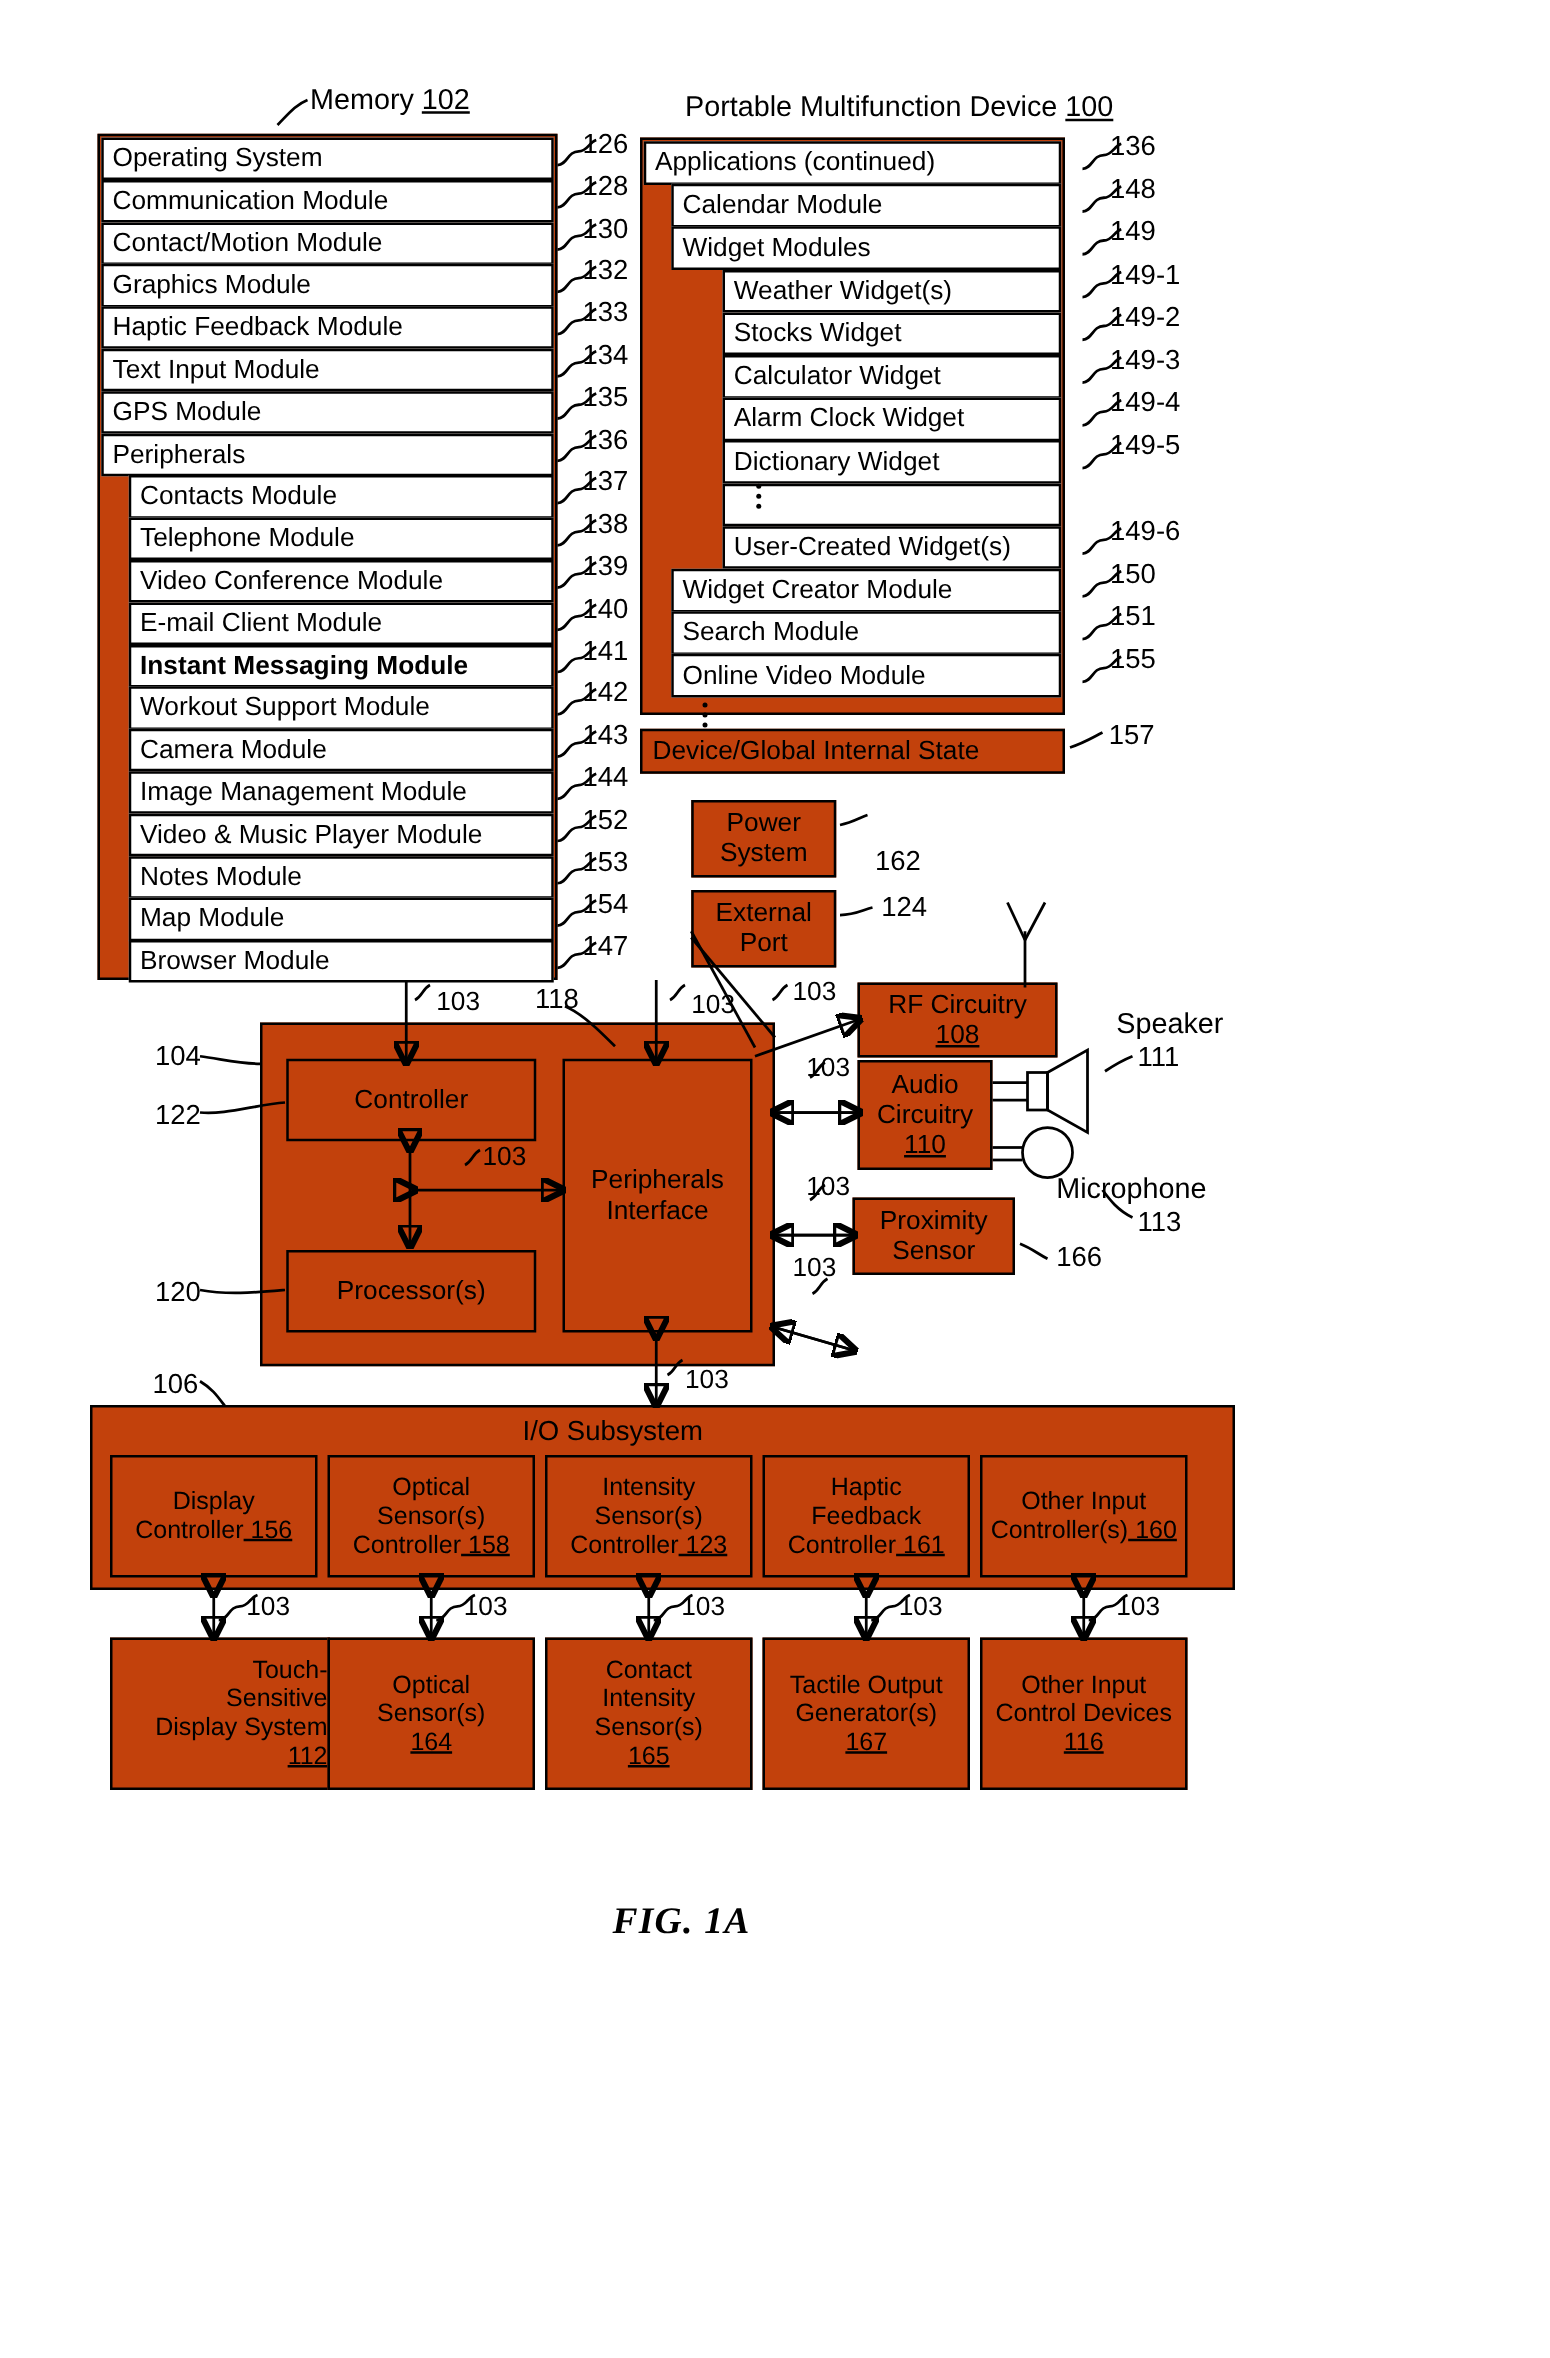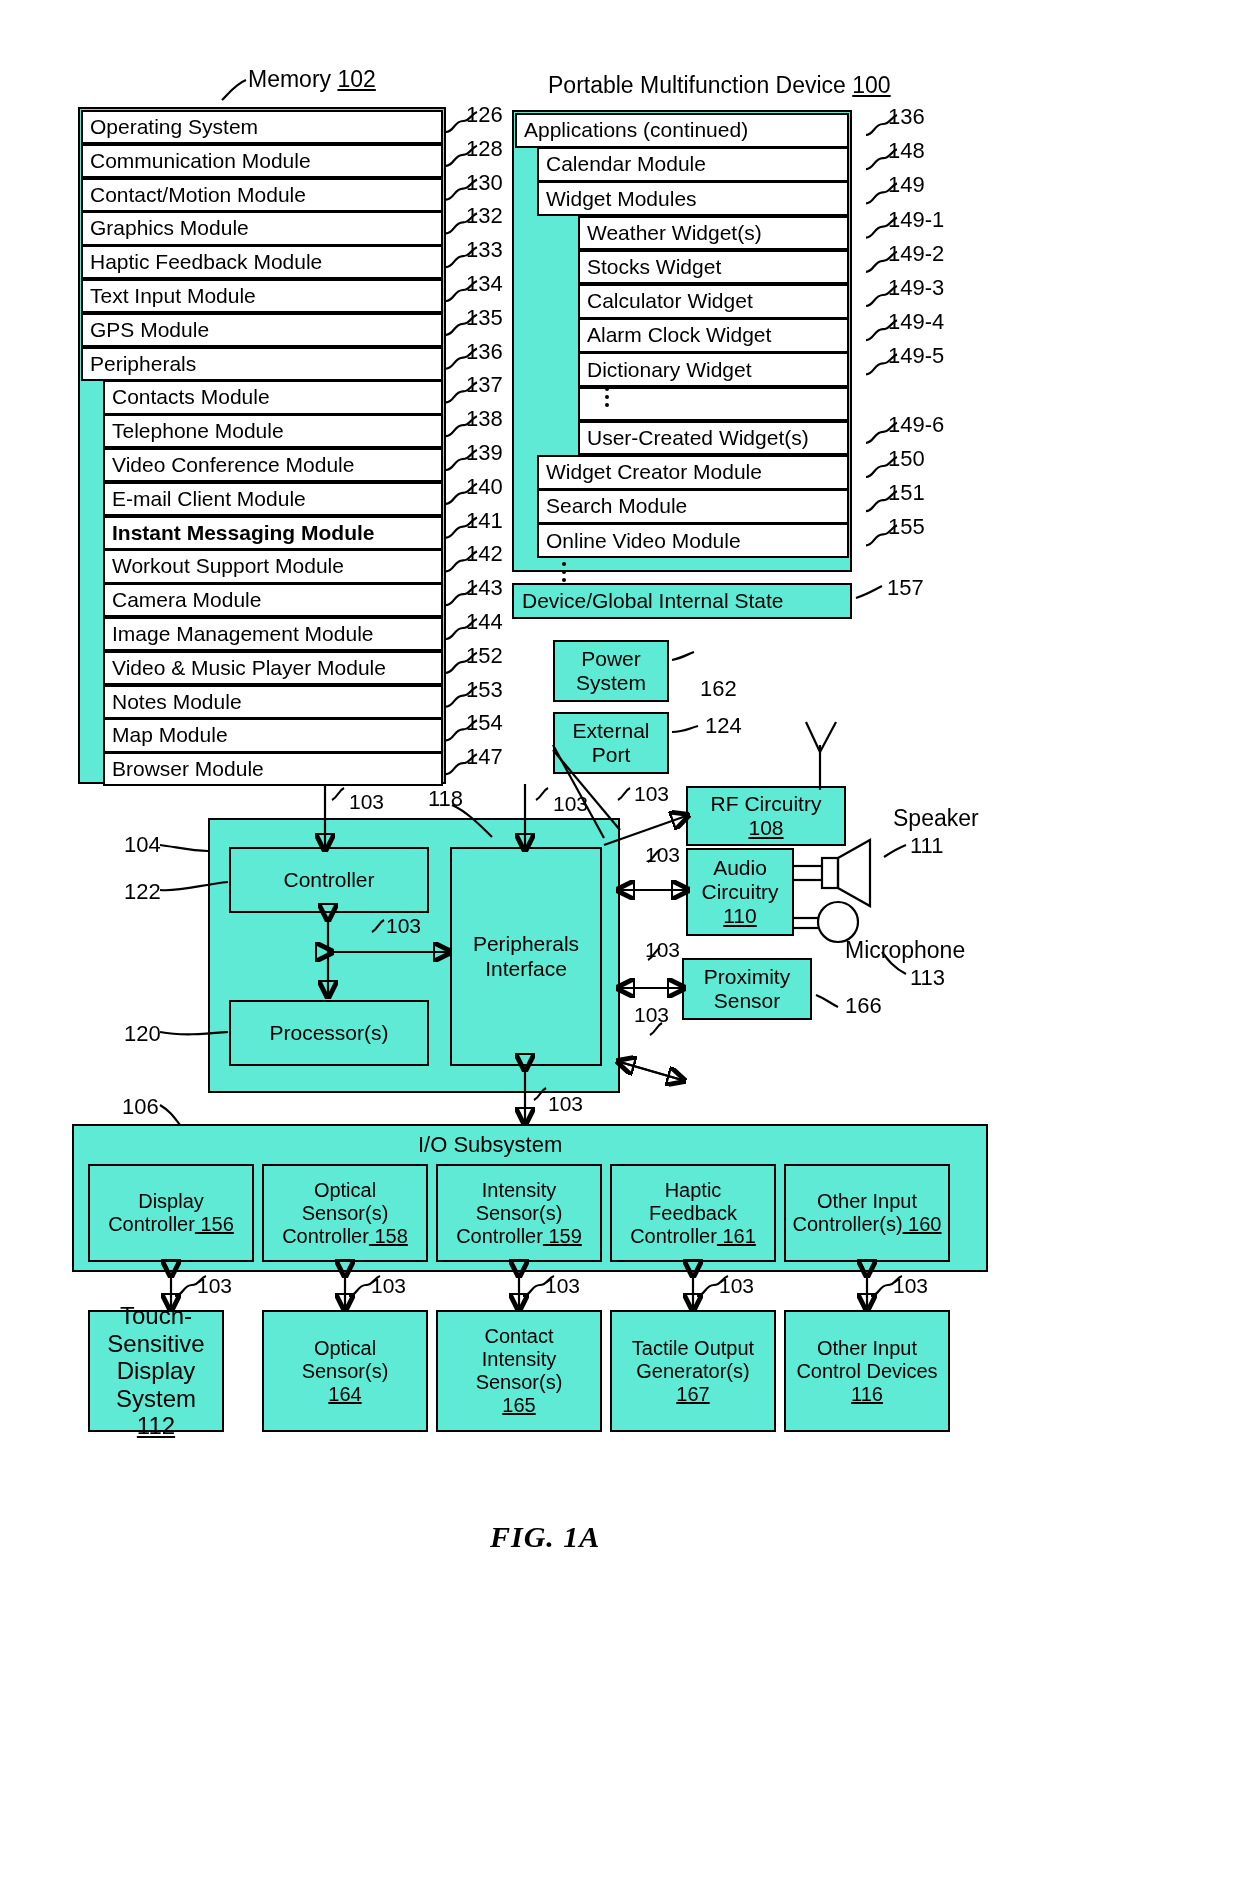--- a/index.html
+++ b/index.html
@@ -5,21 +5,21 @@
   html,body{margin:0;padding:0;background:#fff;}
   body{
     width:1240px;height:1886px;position:relative;
     font-family:"Liberation Sans", sans-serif;
     color:#000;
     -webkit-font-smoothing:none;
   }
   .fig{position:absolute;left:0;top:0;width:1240px;height:1886px;}
 
   
-  .box{position:absolute;border:2px solid #000;box-sizing:border-box;background:#5eead4;}
+  .box{position:absolute;border:2px solid #000;box-sizing:border-box;background:#c2410c;}
   .ctr{display:flex;align-items:center;justify-content:center;text-align:center;line-height:1.15;}
   .lft{display:flex;align-items:center;padding-left:8px;}
   .row{position:absolute;box-sizing:border-box;border:2px solid #000;background:#fff;
        display:flex;align-items:center;padding-left:7px;font-size:21px;}
 
   
   .ref{position:absolute;font-size:22px;white-space:nowrap;}
   .refsm{position:absolute;font-size:21px;white-space:nowrap;}
 
   svg.ov{position:absolute;left:0;top:0;width:1240px;height:1886px;overflow:visible;pointer-events:none;}
@@ -306,34 +306,34 @@
         <span><span style="display: inline;">Controller</span><span class="u" style="display: inline;"> 156</span></span>
       </div>
       <div class="box ctr twoline" style="left: 262px; top: 1164px; width: 166px; height: 98px; font-size: 20px;">
         <span>Optical</span>
         <span>Sensor(s)</span>
         <span><span style="display: inline;">Controller</span><span class="u" style="display: inline;"> 158</span></span>
       </div>
       <div class="box ctr twoline" style="left: 436px; top: 1164px; width: 166px; height: 98px; font-size: 20px;">
         <span>Intensity</span>
         <span>Sensor(s)</span>
-        <span><span style="display: inline;">Controller</span><span class="u" style="display: inline;"> 159</span></span>
+        <span><span style="display: inline;">Controller</span><span class="u" style="display: inline;"> 123</span></span>
       </div>
       <div class="box ctr twoline" style="left: 610px; top: 1164px; width: 166px; height: 98px; font-size: 20px;">
         <span>Haptic</span>
         <span>Feedback</span>
         <span><span style="display: inline;">Controller</span><span class="u" style="display: inline;"> 161</span></span>
       </div>
       <div class="box ctr twoline" style="left: 784px; top: 1164px; width: 166px; height: 98px; font-size: 20px;">
         <span>Other Input</span>
         <span><span style="display: inline;">Controller(s)</span><span class="u" style="display: inline;"> 160</span></span>
       </div>
     </div>
   <div id="io-devs">
-      <div class="box ctr twoline" style="left: 88px; top: 1310px; width: 136px; height: 122px; font-size: 24px;">
+      <div class="box ctr twoline" style="left: 88px; top: 1310px; width: 176px; height: 122px; font-size: 20px; align-items: flex-end;">
         <span>Touch-</span>
         <span>Sensitive</span>
         <span>Display System</span>
         <span class="u">112</span>
       </div>
       <div class="box ctr twoline" style="left: 262px; top: 1310px; width: 166px; height: 122px; font-size: 20px;">
         <span>Optical</span>
         <span>Sensor(s)</span>
         <span class="u">164</span>
       </div>

